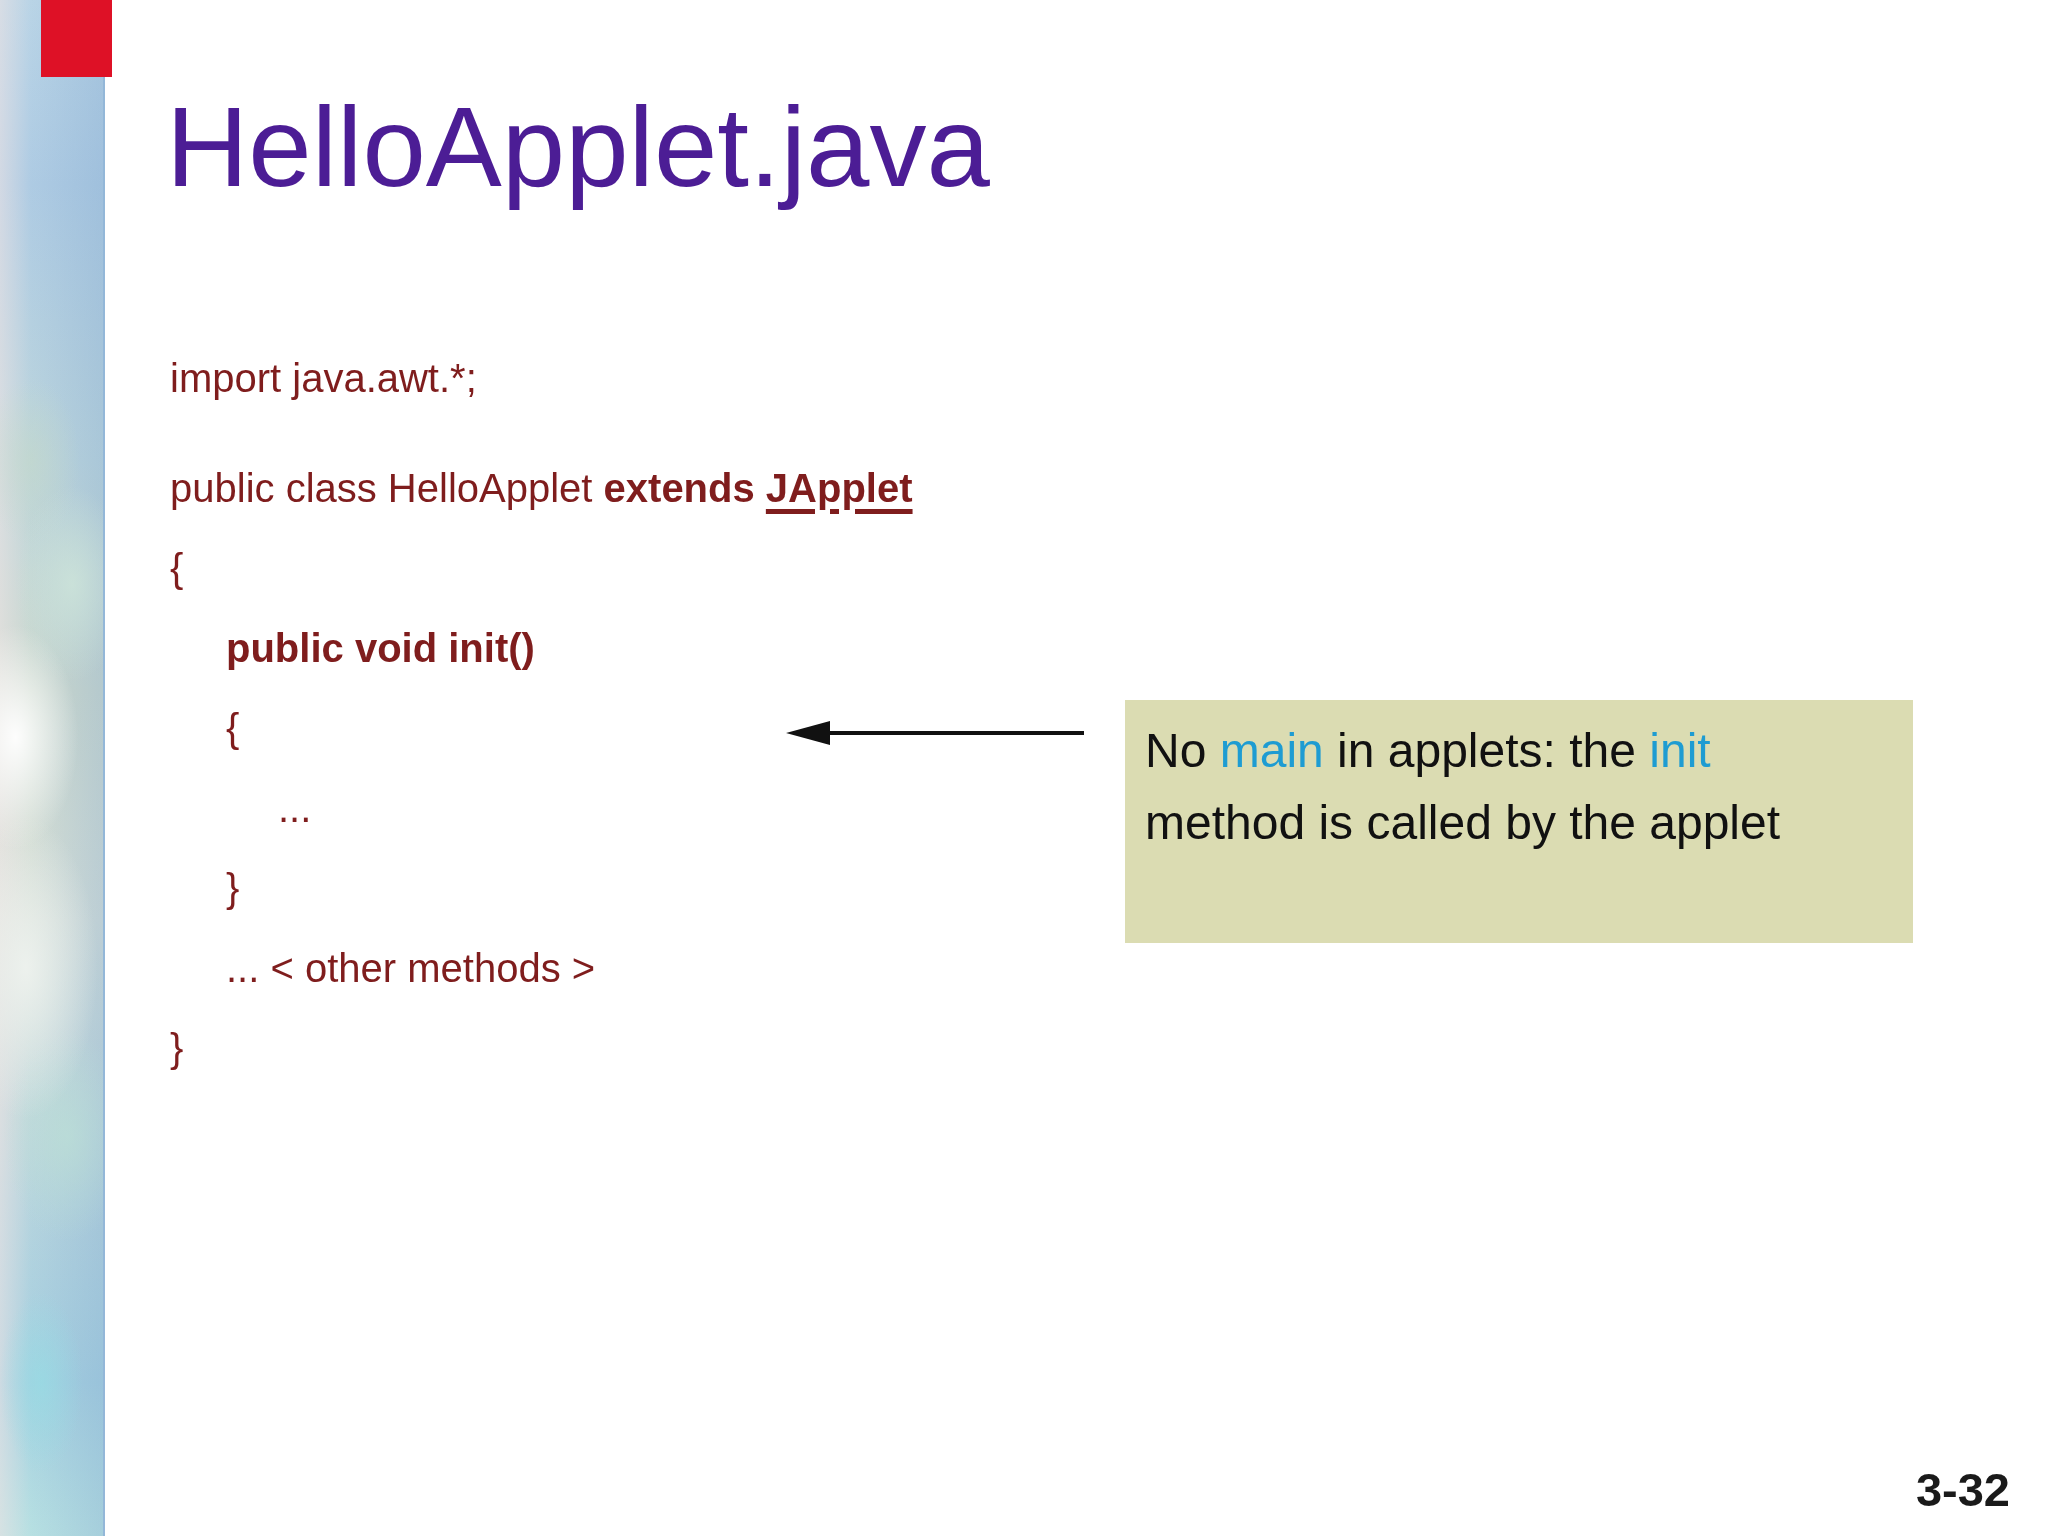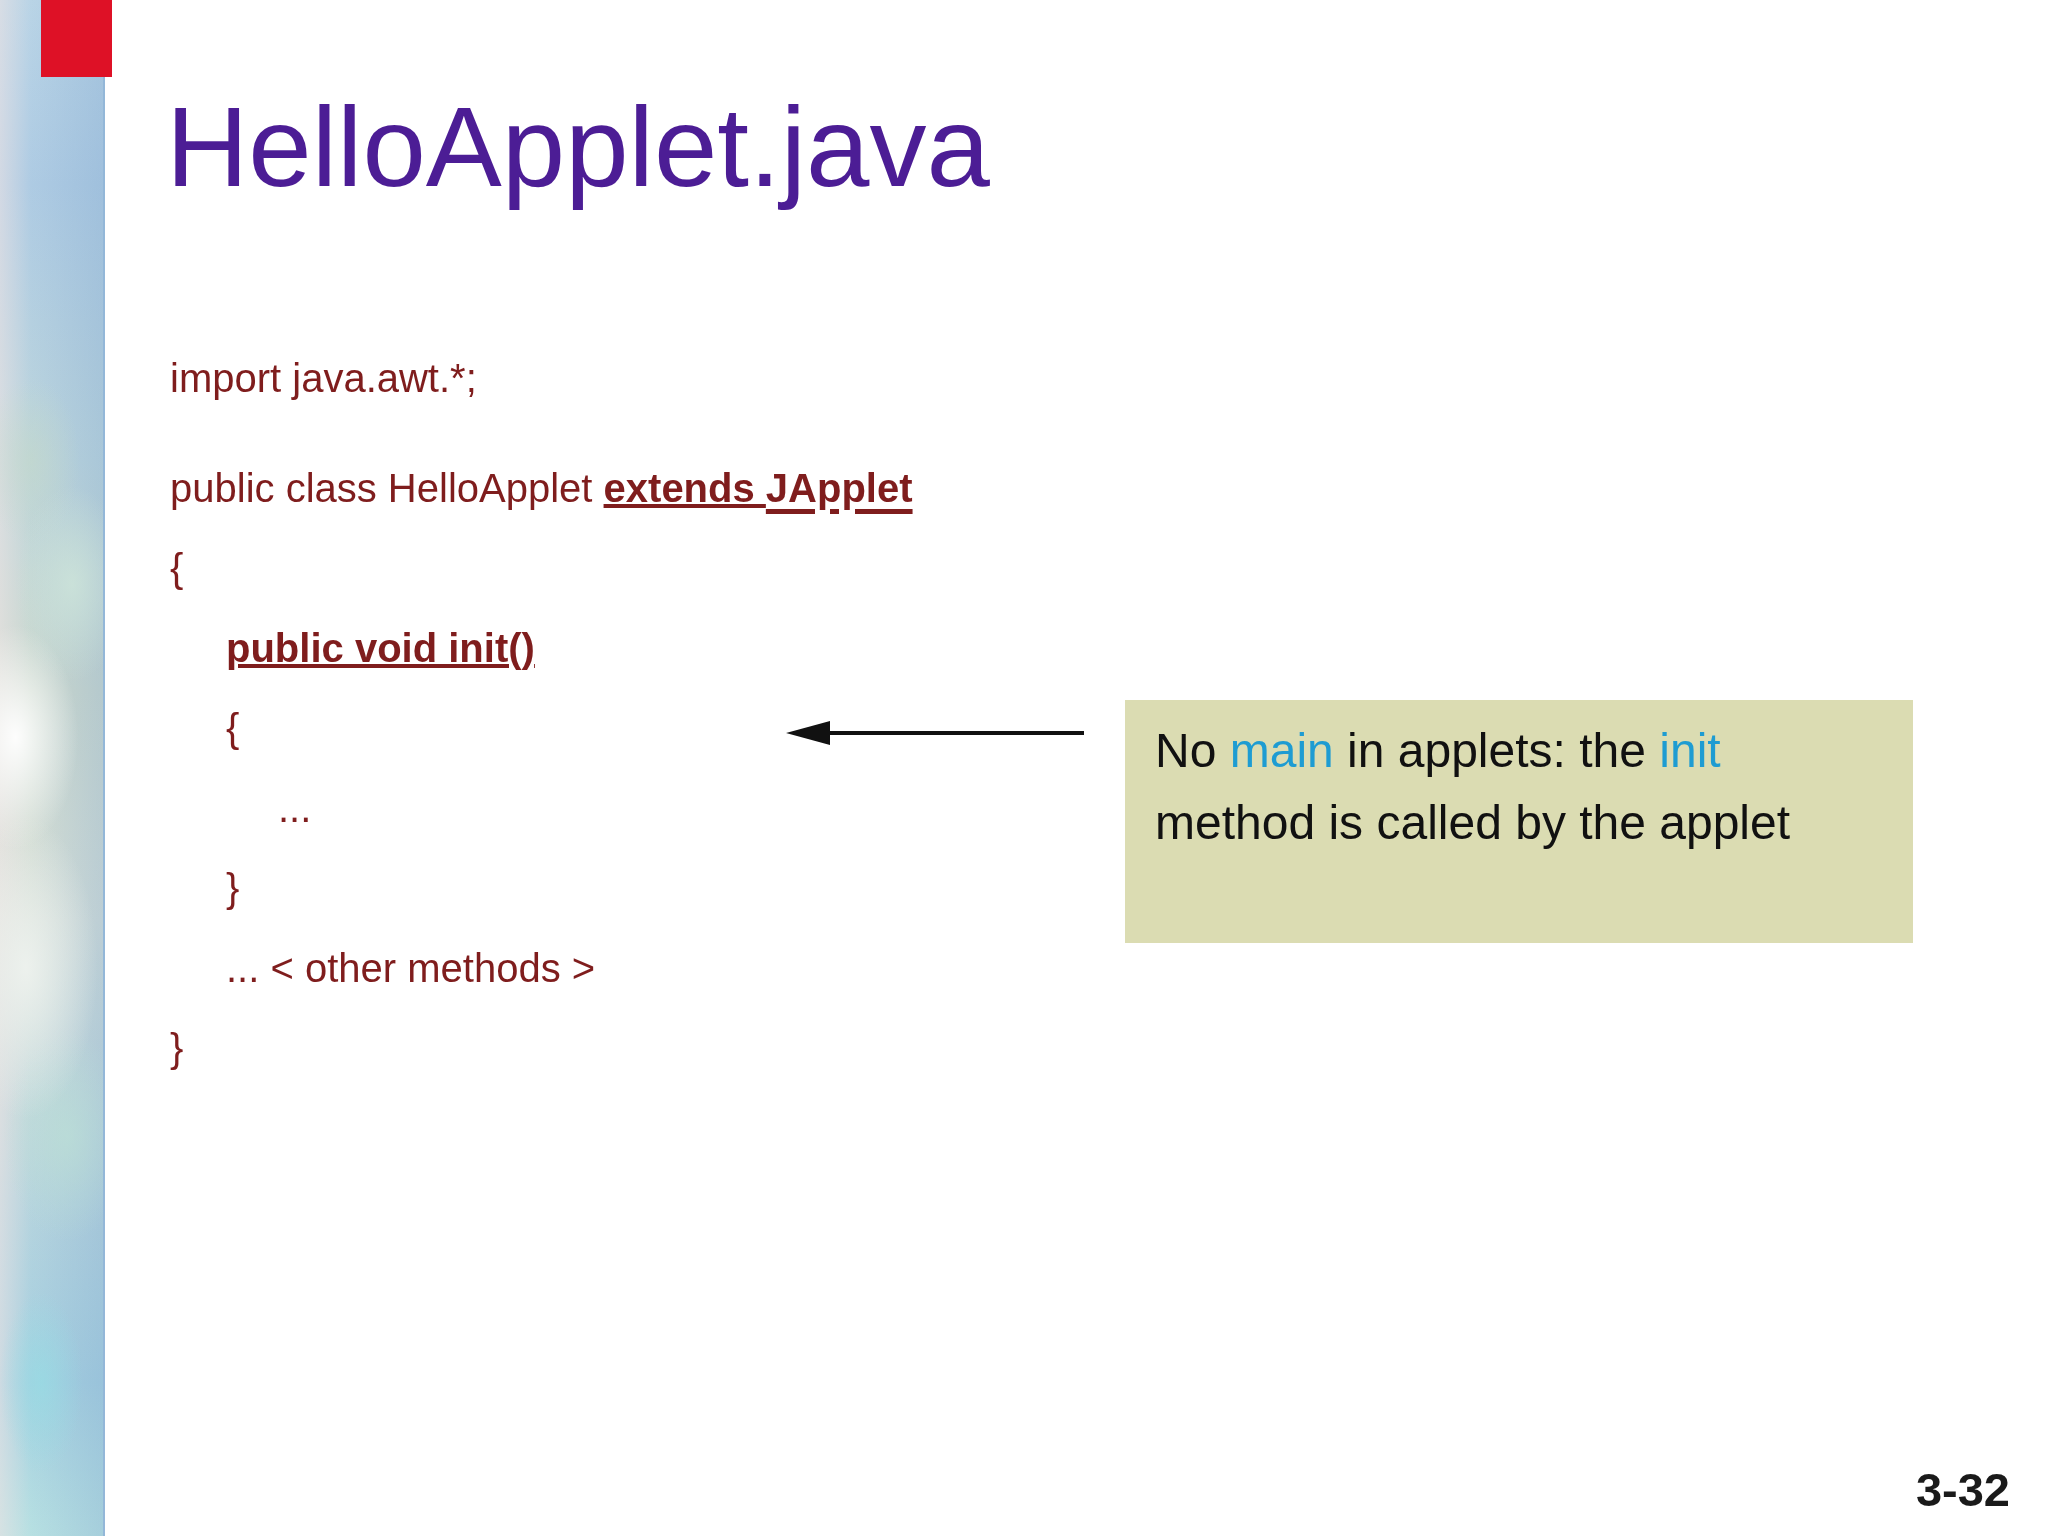--- a/index.html
+++ b/index.html
@@ -32,27 +32,27 @@
     white-space:nowrap;
   }
   .code{
     position:absolute;left:170px;top:338px;
     font-size:40px;color:#7f1d1d;
   }
   .code .line{height:80px;line-height:80px;white-space:nowrap;}
   .code .line.gap{margin-top:30px;}
   .code .ind1{padding-left:56px;}
   .code .ind2{padding-left:108px;}
-  .bold{font-weight:bold;text-decoration:underline;}
+  .bold{font-weight:bold;}
   .italic{}
   .underline{text-decoration:underline;text-underline-offset:7px;text-decoration-thickness:5px;}
   .accent{color:#1e9cd2;}
   .callout{
     position:absolute;left:1125px;top:700px;width:788px;height:243px;
-    box-sizing:border-box;padding:15px 26px 0 30px;
+    box-sizing:border-box;padding:15px 26px 0 20px;
     background:#dbdcb2;color:#111111;font-size:48px;
   }
   .callout .line{line-height:72px;white-space:nowrap;}
   .arrow{
     position:absolute;left:782px;top:716px;width:305px;height:34px;
   }
   .page-number{
     position:absolute;right:38px;top:1462px;
     font-size:47px;color:#1a1a1a;white-space:nowrap;font-weight:bold;
   }

